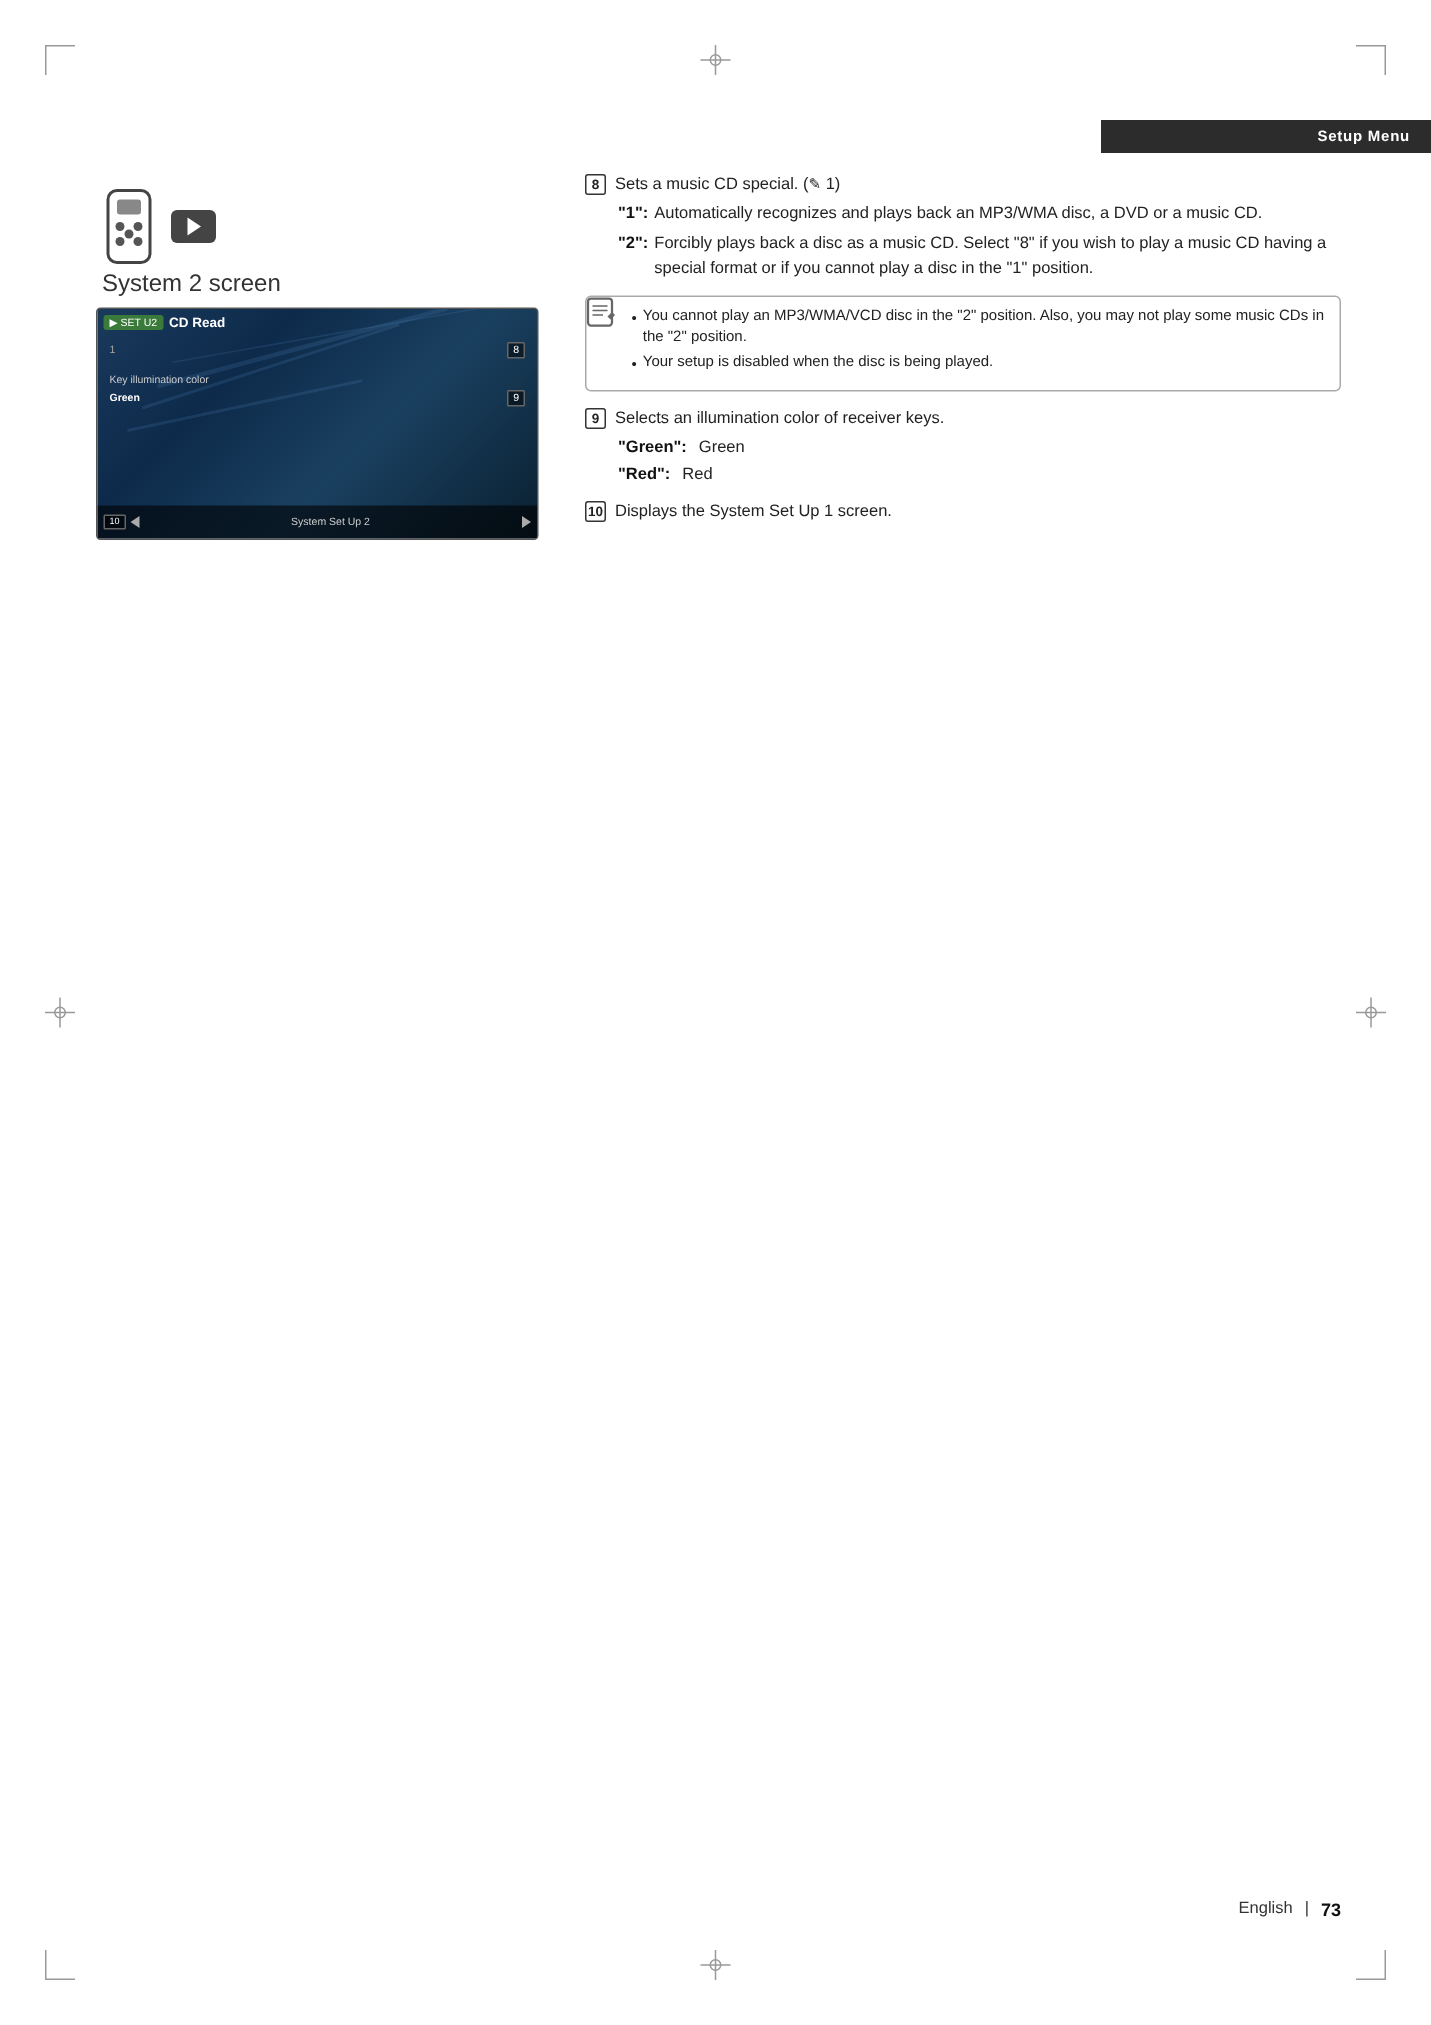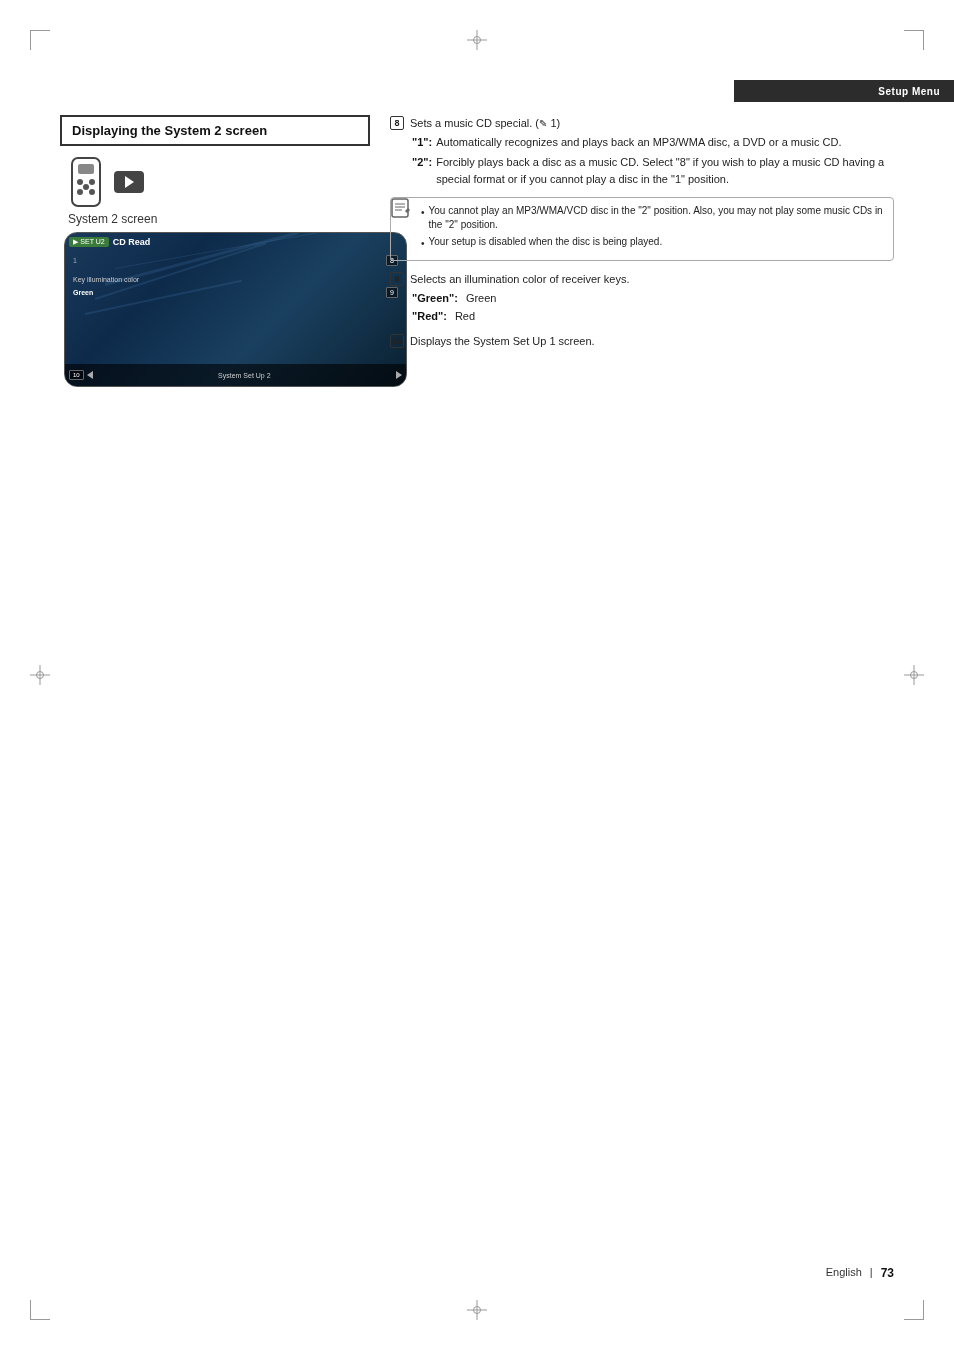--- a/index.html
+++ b/index.html
@@ -127,32 +127,32 @@
       justify-content: center;
     }
     .play-triangle {
       width: 0; height: 0;
       border-top: 6px solid transparent;
       border-bottom: 6px solid transparent;
       border-left: 9px solid white;
     }
 
     .screen-label {
-      font-size: 12px;
+      font-size: 16px;
       color: #333;
       margin: 4px 0 6px 8px;
     }
 
     
     .system-screen {
-      width: 343px;
+      width: 295px;
       height: 155px;
       background: linear-gradient(135deg, #1a3a5c 0%, #0d2a4a 30%, #1a4060 60%, #0a2030 100%);
       border: 1px solid #555;
-      border-radius: 13px;
+      border-radius: 3px;
       position: relative;
       overflow: hidden;
       margin-left: 4px;
     }
 
     
     .light-streak {
       position: absolute;
       background: rgba(100,160,220,0.15);
       transform-origin: left center;
@@ -380,23 +380,20 @@
 </div>
 
 <div class="header-bar">
   <span>Setup Menu</span>
 </div>
 
 <div class="main-content">
 
   <div class="left-panel">
 
-    <div class="section-title-box">
-      <span class="title-text">Displaying the System 2 screen</span>
-    </div>
 
     <div class="device-illustration">
 
       <svg width="36" height="52" viewBox="0 0 36 52">
         <rect x="4" y="2" width="28" height="48" rx="6" ry="6" fill="none" stroke="#444" stroke-width="2"></rect>
         <rect x="10" y="8" width="16" height="10" rx="2" fill="#888"></rect>
         <circle cx="12" cy="26" r="3" fill="#555"></circle>
         <circle cx="24" cy="26" r="3" fill="#555"></circle>
         <circle cx="12" cy="36" r="3" fill="#555"></circle>
         <circle cx="24" cy="36" r="3" fill="#555"></circle>

